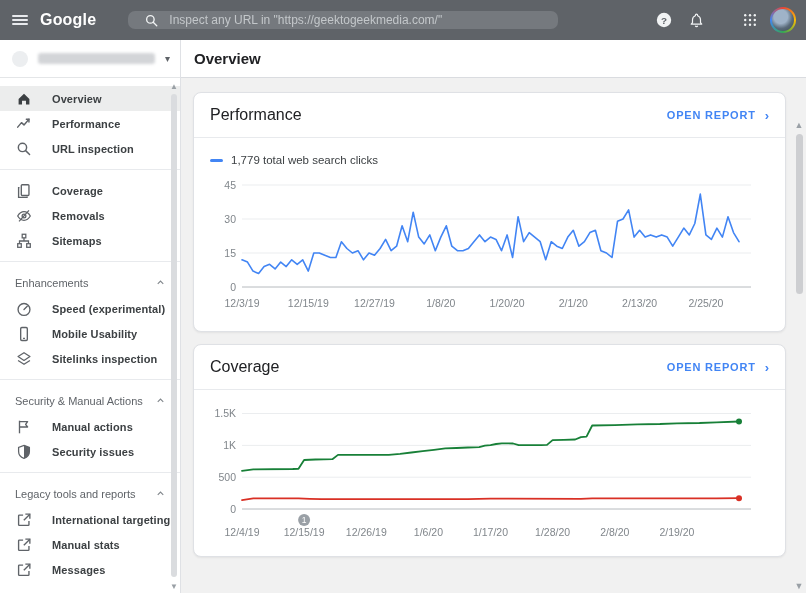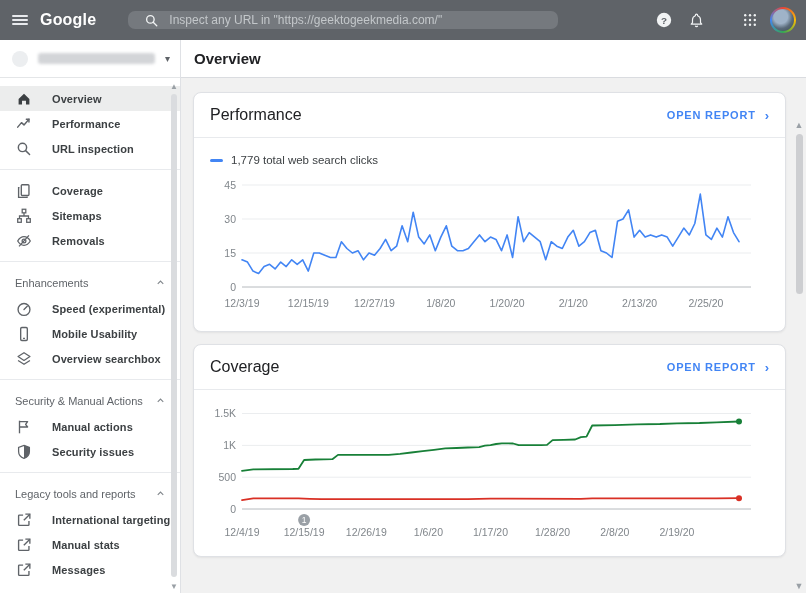--- a/index.html
+++ b/index.html
@@ -175,37 +175,37 @@
           <svg width="18" height="18" viewBox="0 0 20 20" fill="none" stroke="#5f6368" stroke-width="1.5">
             <rect x="7" y="3" width="8.5" height="12" rx="1"></rect>
             <path d="M5 6.2 H4 V17 H13.4 V16"></path>
           </svg>
         </span>
         <span class="nav-label">Coverage</span>
       </div>
       <div class="nav-item">
         <span class="nav-icon">
           <svg width="18" height="18" viewBox="0 0 20 20" fill="none" stroke="#5f6368" stroke-width="1.4">
+            <path d="M3 10 C5 6.6 7.8 5.2 10 5.2 C12.2 5.2 15 6.6 17 10 C15 13.4 12.2 14.8 10 14.8 C7.8 14.8 5 13.4 3 10 Z"></path>
+            <circle cx="10" cy="10" r="2.1"></circle>
+            <line x1="4.5" y1="16" x2="15.5" y2="3.8"></line>
+          </svg>
+        </span>
+        <span class="nav-label">Removals</span>
+      </div>
+      <div class="nav-item">
+        <span class="nav-icon">
+          <svg width="18" height="18" viewBox="0 0 20 20" fill="none" stroke="#5f6368" stroke-width="1.4">
             <rect x="8" y="2.5" width="4" height="4"></rect>
             <rect x="3" y="13" width="4" height="4"></rect>
             <rect x="13" y="13" width="4" height="4"></rect>
             <path d="M10 6.5 V10 M5 13 V10 H15 V13"></path>
           </svg>
         </span>
         <span class="nav-label">Sitemaps</span>
-      </div>
-      <div class="nav-item">
-        <span class="nav-icon">
-          <svg width="18" height="18" viewBox="0 0 20 20" fill="none" stroke="#5f6368" stroke-width="1.4">
-            <path d="M3 10 C5 6.6 7.8 5.2 10 5.2 C12.2 5.2 15 6.6 17 10 C15 13.4 12.2 14.8 10 14.8 C7.8 14.8 5 13.4 3 10 Z"></path>
-            <circle cx="10" cy="10" r="2.1"></circle>
-            <line x1="4.5" y1="16" x2="15.5" y2="3.8"></line>
-          </svg>
-        </span>
-        <span class="nav-label">Removals</span>
       </div>
       <div class="nav-divider"></div>
       <div class="nav-header">
         <span>Enhancements</span>
         <span class="chev"><svg width="11" height="11" viewBox="0 0 20 20" fill="none" stroke="#80868b" stroke-width="2">
             <polyline points="5,12.5 10,7.5 15,12.5"></polyline>
           </svg></span>
       </div>
       <div class="nav-item">
         <span class="nav-icon">
@@ -225,21 +225,21 @@
         </span>
         <span class="nav-label">Mobile Usability</span>
       </div>
       <div class="nav-item">
         <span class="nav-icon">
           <svg width="18" height="18" viewBox="0 0 20 20" fill="none" stroke="#5f6368" stroke-width="1.4" stroke-linejoin="round">
             <path d="M10 3 L16.6 7.3 L10 11.6 L3.4 7.3 Z"></path>
             <path d="M3.4 11.6 L10 15.9 L16.6 11.6"></path>
           </svg>
         </span>
-        <span class="nav-label">Overview searchbox</span>
+        <span class="nav-label">Sitelinks inspection</span>
       </div>
       <div class="nav-divider"></div>
       <div class="nav-header">
         <span>Security &amp; Manual Actions</span>
         <span class="chev"><svg width="11" height="11" viewBox="0 0 20 20" fill="none" stroke="#80868b" stroke-width="2">
             <polyline points="5,12.5 10,7.5 15,12.5"></polyline>
           </svg></span>
       </div>
       <div class="nav-item">
         <span class="nav-icon">

